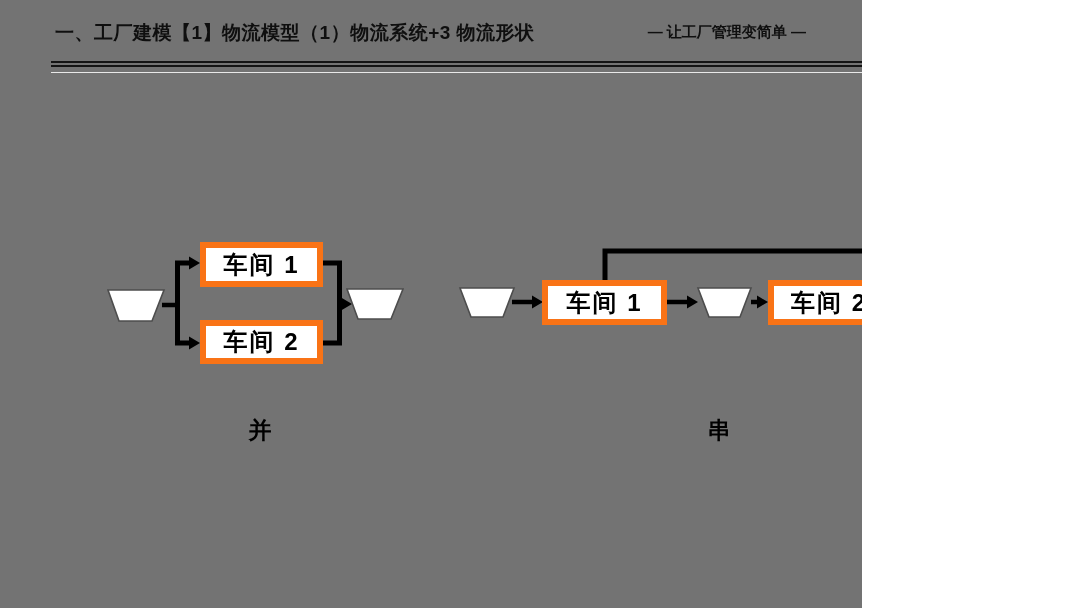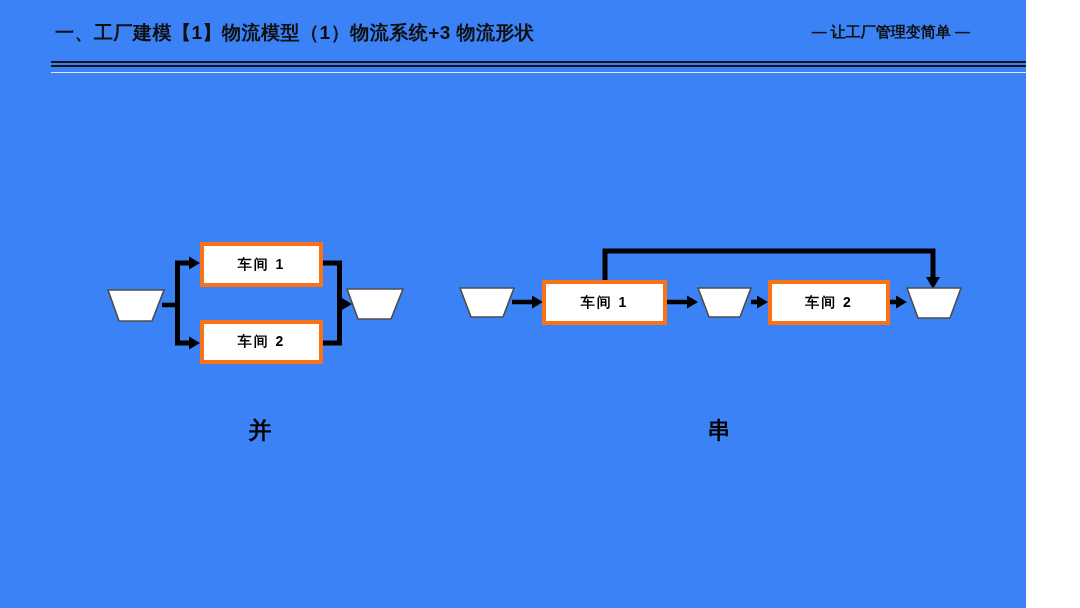--- a/index.html
+++ b/index.html
@@ -1,17 +1,17 @@
 <!DOCTYPE html>
 <html><head>
 <meta charset="utf-8">
 <style>
   html,body { margin:0; padding:0; background:#ffffff; }
   .stage {
-    position:relative; width:1026px; height:608px; background:#3b82f6;
+    position:relative; width:862px; height:608px; background:#737373;
     font-family:"Liberation Sans","DejaVu Sans",sans-serif; overflow:hidden;
   }
   .title {
     position:absolute; left:55px; top:20px; font-size:19px; font-weight:bold;
     color:#0f0f0f; letter-spacing:0.5px; white-space:nowrap;
   }
   .tagline {
     position:absolute; right:56px; top:23px; font-size:15px; font-weight:bold;
     color:#0f0f0f; white-space:nowrap;
   }
@@ -19,22 +19,22 @@
     position:absolute; left:51px; width:977px; top:61px; height:2px;
     border-top:2px solid #141414; border-bottom:2.5px solid #141414;
   }
   .divider-faint {
     position:absolute; left:51px; width:977px; top:72px; height:0;
     border-top:1px solid #e9e9e9;
   }
   .diagram-svg { position:absolute; left:0; top:0; }
   .wbox {
     position:absolute; display:flex; align-items:center; justify-content:center;
-    background:#ffffff; border:4px solid #f97316; box-sizing:border-box;
-    font-size:14px; font-weight:bold; color:#000; letter-spacing:2px; white-space:nowrap;
+    background:#ffffff; border:6px solid #f97316; box-sizing:border-box;
+    font-size:24px; font-weight:bold; color:#000; letter-spacing:2px; white-space:nowrap;
   }
   .shape-label {
     position:absolute; width:100px; text-align:center; font-size:23px;
     font-weight:bold; color:#000;
   }
 </style>
 </head>
 <body>
 
 <div class="stage">

